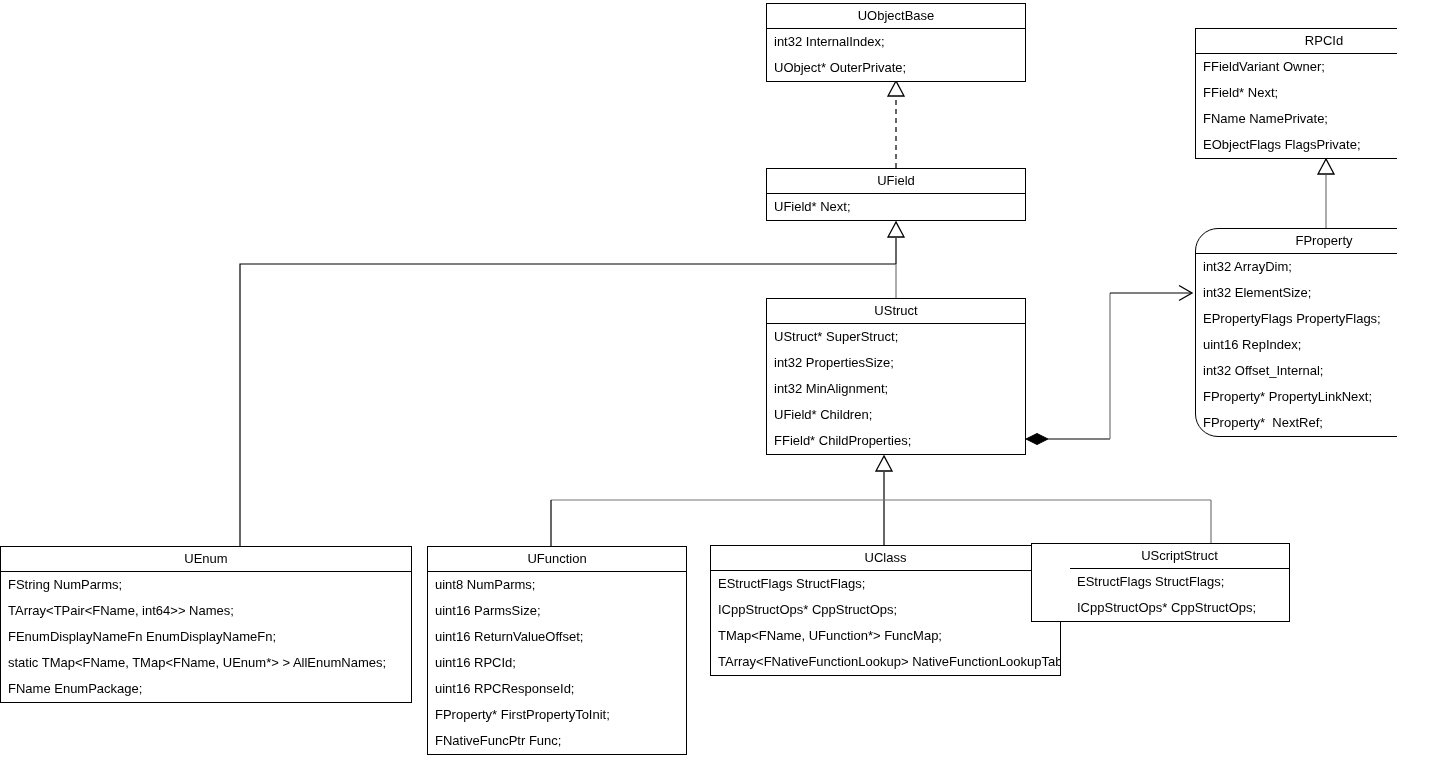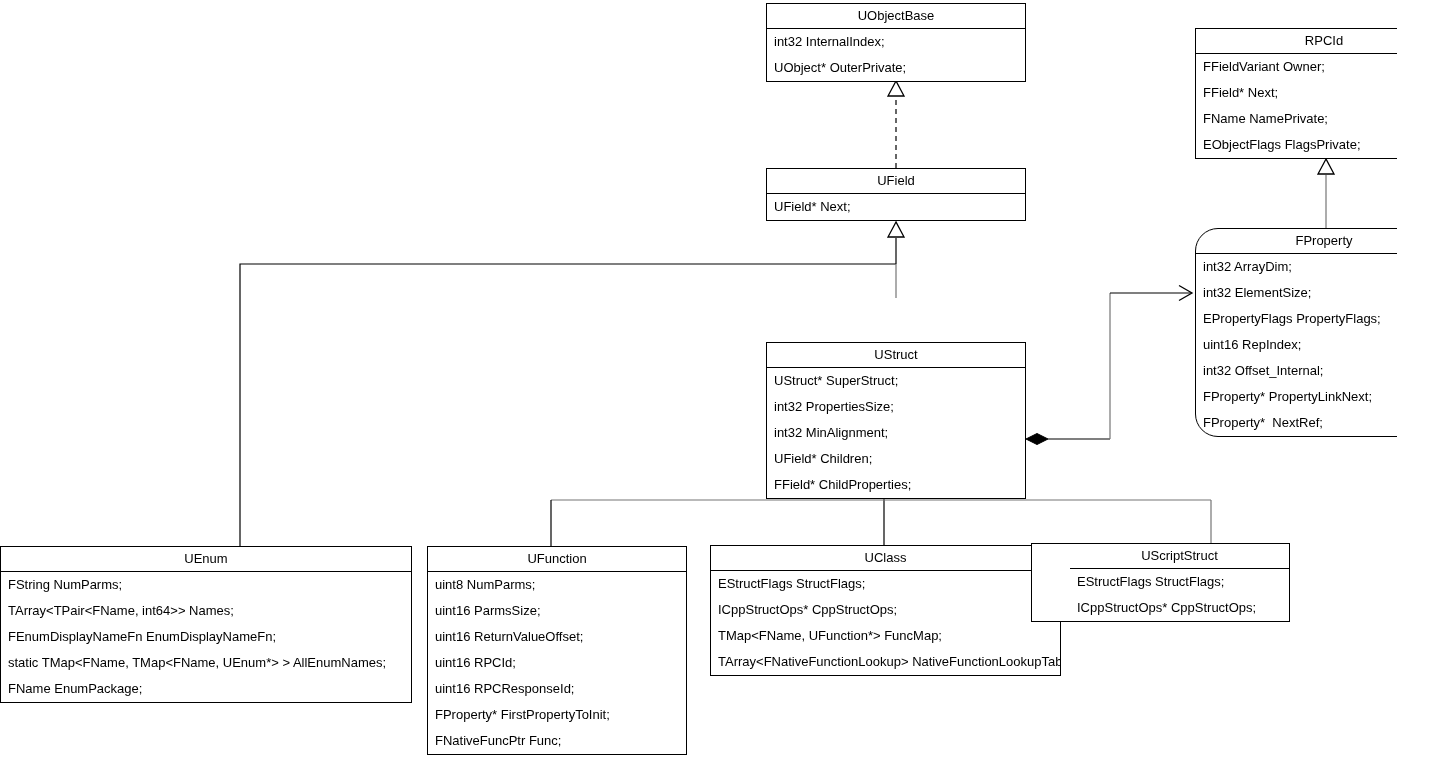--- a/index.html
+++ b/index.html
@@ -56,21 +56,21 @@
     <div class="cls-title">UObjectBase</div>
     <div class="cls-field">int32 InternalIndex;</div>
     <div class="cls-field">UObject* OuterPrivate;</div>
   </div>
 
   <div class="cls" style="left:766px;top:168px;width:260px;">
     <div class="cls-title">UField</div>
     <div class="cls-field">UField* Next;</div>
   </div>
 
-  <div class="cls" style="left:766px;top:298px;width:260px;margin-top:44px;">
+  <div class="cls" style="left:766px;top:298px;width:260px;">
     <div class="cls-title">UStruct</div>
     <div class="cls-field">UStruct* SuperStruct;</div>
     <div class="cls-field">int32 PropertiesSize;</div>
     <div class="cls-field">int32 MinAlignment;</div>
     <div class="cls-field">UField* Children;</div>
     <div class="cls-field">FField* ChildProperties;</div>
   </div>
 
   <div class="cls" style="left:1195px;top:28px;width:258px;">
     <div class="cls-title">RPCId</div>

